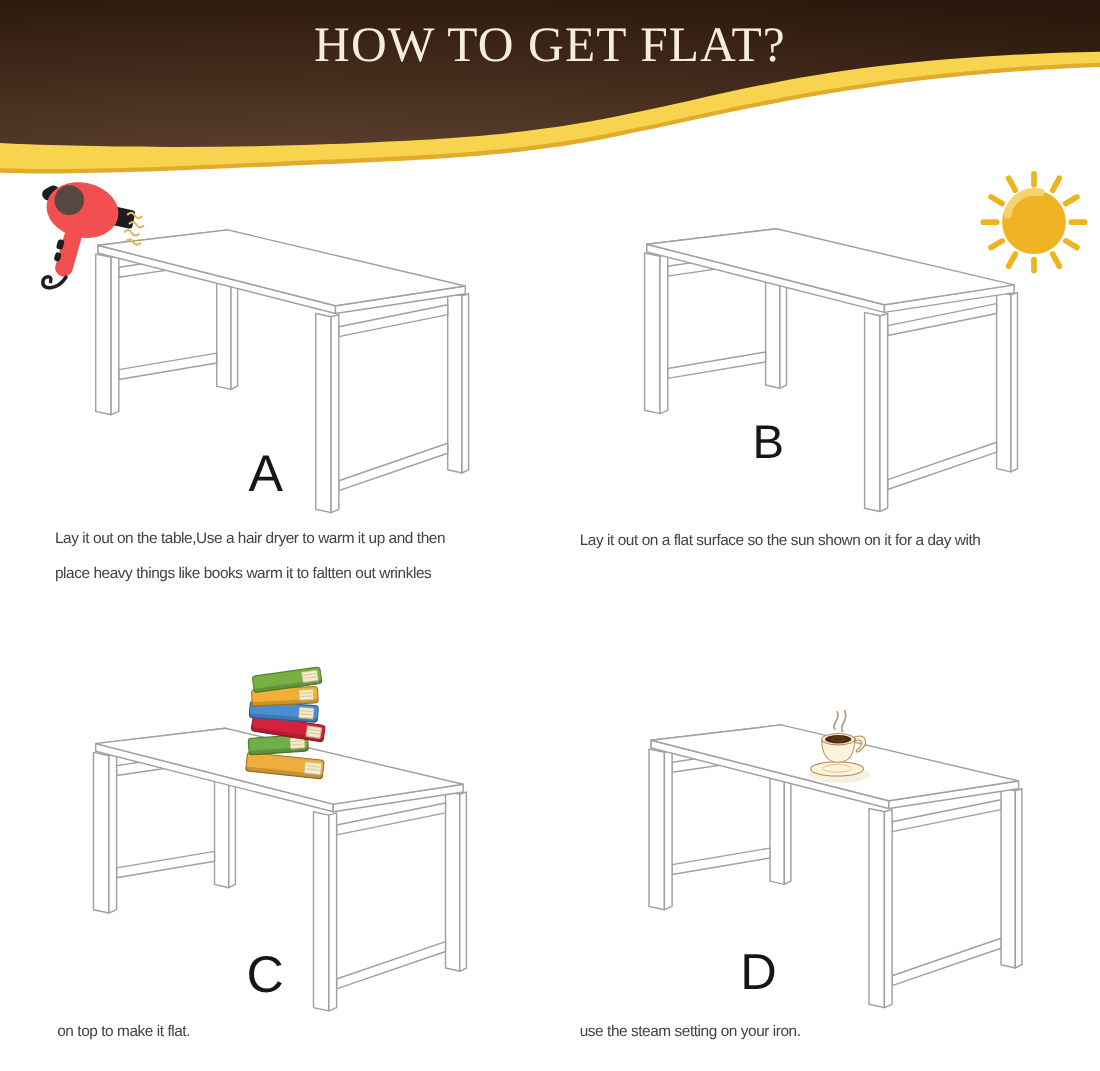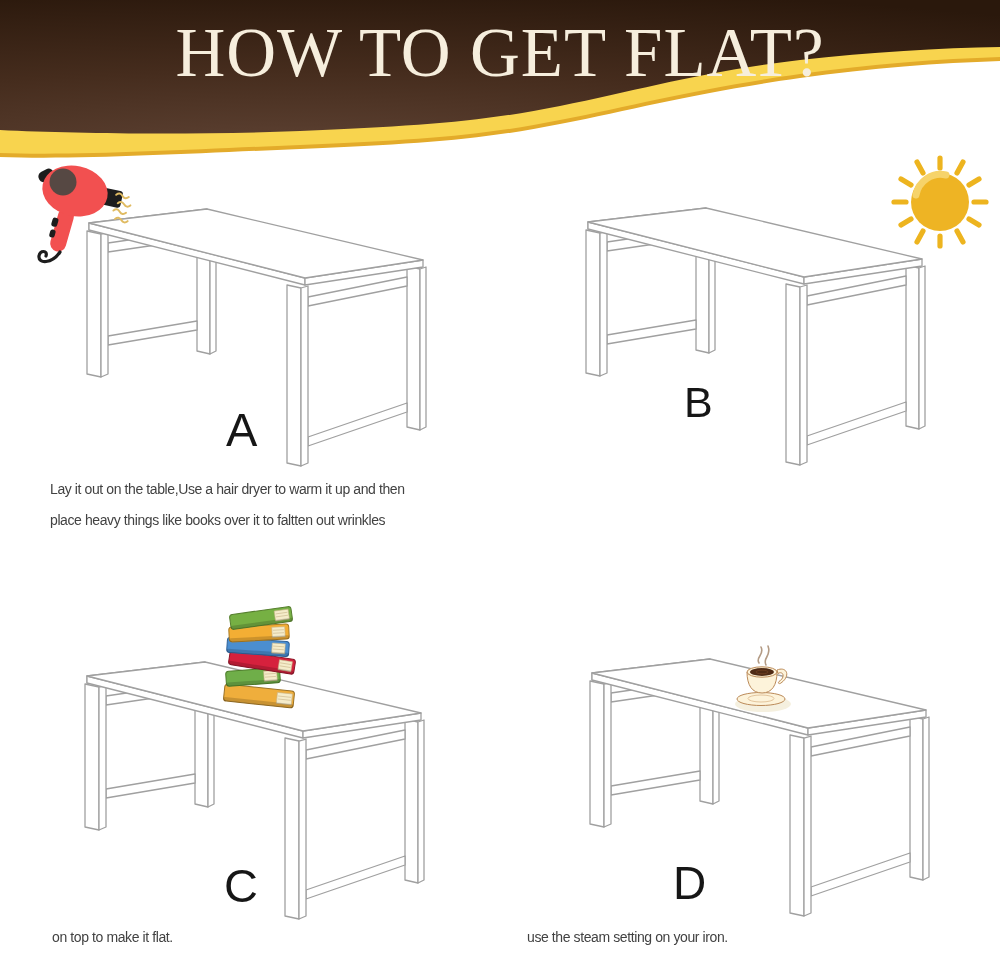--- a/index.html
+++ b/index.html
@@ -2,21 +2,21 @@
 <html style="--header-brown-dark: #2a180c; --header-brown-mid: #452c1d; --header-brown-light: #5f4334; --ribbon-yellow: #f8d44e; --ribbon-gold: #e3ab2a; --title-cream: #f6eedd; --table-line: #a0a0a0; --caption-text: #424242; --label-text: #161616; --dryer-red: #f25050; --dryer-dark: #1d1d1d; --dryer-intake: #564843; --heat-wave-gold: #e0bb62; --sun-gold: #eeb424; --sun-ray: #edb41f; --sun-highlight: #f6d36a; --book-green-top: #76b043; --book-yellow: #f3ae34; --book-blue: #4b8ed0; --book-red: #d6213d; --book-green-small: #6fae49; --book-yellow-bottom: #efae3c; --page-cream: #f5ecca; --cup-cream: #fdf3da; --cup-outline: #bb8a58; --coffee-brown: #4f2b16;"><head>
 <meta charset="utf-8">
 <style>
   html,body{margin:0;padding:0;background:#fff;}
   .page{position:relative;width:1000px;height:974px;background:#fff;overflow:hidden;
         font-family:"Liberation Sans",sans-serif;}
 
   
   .header-svg{position:absolute;left:0;top:0;width:1000px;height:180px;display:block;}
   .page-title{position:absolute;left:0;top:14px;width:1000px;text-align:center;
-    font-family:"Liberation Serif",serif;font-size:69px;font-weight:400;
+    font-family:"Liberation Serif",serif;font-size:45px;font-weight:400;
     letter-spacing:1px;color:var(--title-cream,#f6eedd);}
 
   
   .panel{position:absolute;width:500px;}
   .panel-a{left:0;top:140px;height:400px;}
   .panel-b{left:500px;top:140px;height:400px;}
   .panel-c{left:0;top:590px;height:384px;}
   .panel-d{left:500px;top:590px;height:384px;}
 
   .table-svg{position:absolute;width:420px;height:300px;overflow:visible;}
@@ -96,21 +96,21 @@
         <path d="M84,36 q3.2,-3.6 6.4,0 q3.2,3.6 6.4,0"></path>
         <path d="M87,44 q3.2,-3.6 6.4,0 q3.2,3.6 6.4,0"></path>
         <path d="M84,52 q3.2,-3.6 6.4,0 q3.2,3.6 6.4,0"></path>
         <path d="M87,60 q3.2,-3.6 6.4,0 q3.2,3.6 6.4,0"></path>
       </g>
     </svg>
 
     <div class="panel-label" style="left:226px;top:266px;font-size:47px">A</div>
     <div class="caption" style="left:50px;top:334px">
       <span>Lay it out on the table,Use a hair dryer to warm it up and then</span>
-      <span>place heavy things like books over it to faltten out wrinkles</span>
+      <span>place heavy things like books warm it to faltten out wrinkles</span>
     </div>
   </section>
 
   <section class="panel panel-b">
     <svg class="table-svg" style="left:59px;top:49px" viewBox="0 0 420 300">
       <use href="#table-sym"></use>
     </svg>
 
     <svg class="icon-svg" style="left:388px;top:13px;width:104px;height:96px" viewBox="0 0 104 96">
       <g style="stroke:var(--sun-ray,#edb41f)" stroke-width="5.2" stroke-linecap="round">
@@ -126,20 +126,21 @@
         <line x1="52" y1="15" x2="52" y2="5"></line>
         <line x1="69" y1="20" x2="75" y2="9"></line>
         <line x1="81" y1="32" x2="91" y2="26"></line>
       </g>
       <circle cx="52" cy="49" r="29" style="fill:var(--sun-gold,#eeb424)"></circle>
       <path d="M28,42 A25,25 0 0 1 58,22" fill="none" stroke-width="7" stroke-linecap="round" style="stroke:var(--sun-highlight,#f6d36a)"></path>
     </svg>
 
     <div class="panel-label" style="left:184px;top:241px;font-size:43px">B</div>
     <div class="caption" style="left:27px;top:335px">
+      <span>Lay it out on a flat surface so the sun shown on it for a day with</span>
     </div>
   </section>
 
   <section class="panel panel-c">
     <svg class="table-svg" style="left:58px;top:53px" viewBox="0 0 420 300">
       <use href="#table-sym"></use>
     </svg>
 
     <svg class="icon-svg" style="left:222px;top:18px;width:76px;height:104px" viewBox="0 0 76 104">
 

